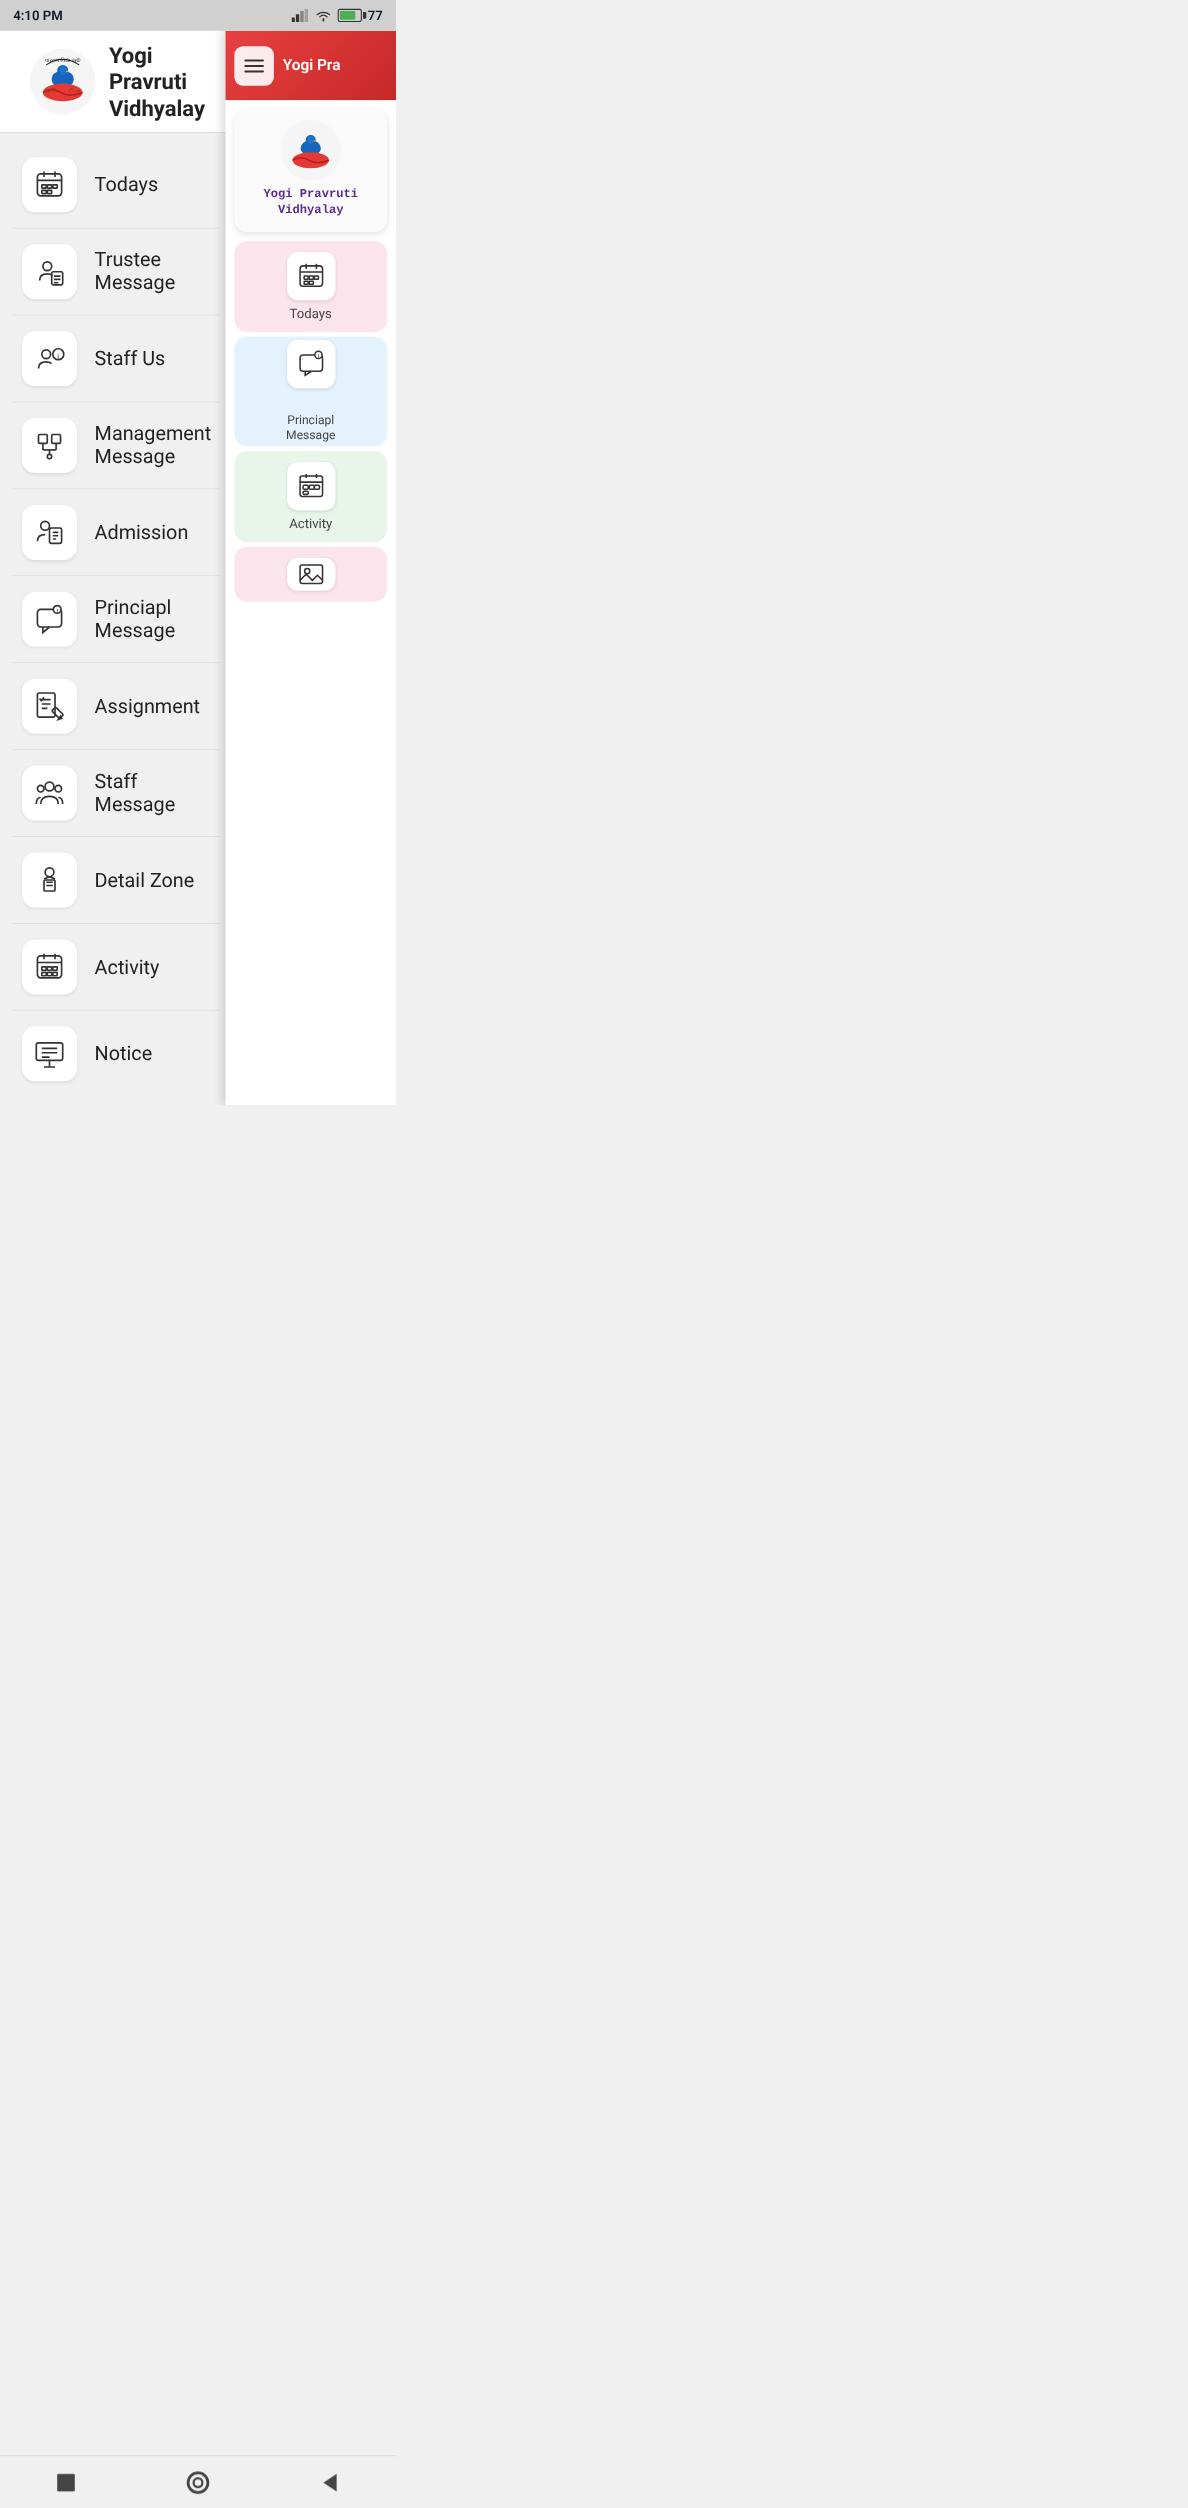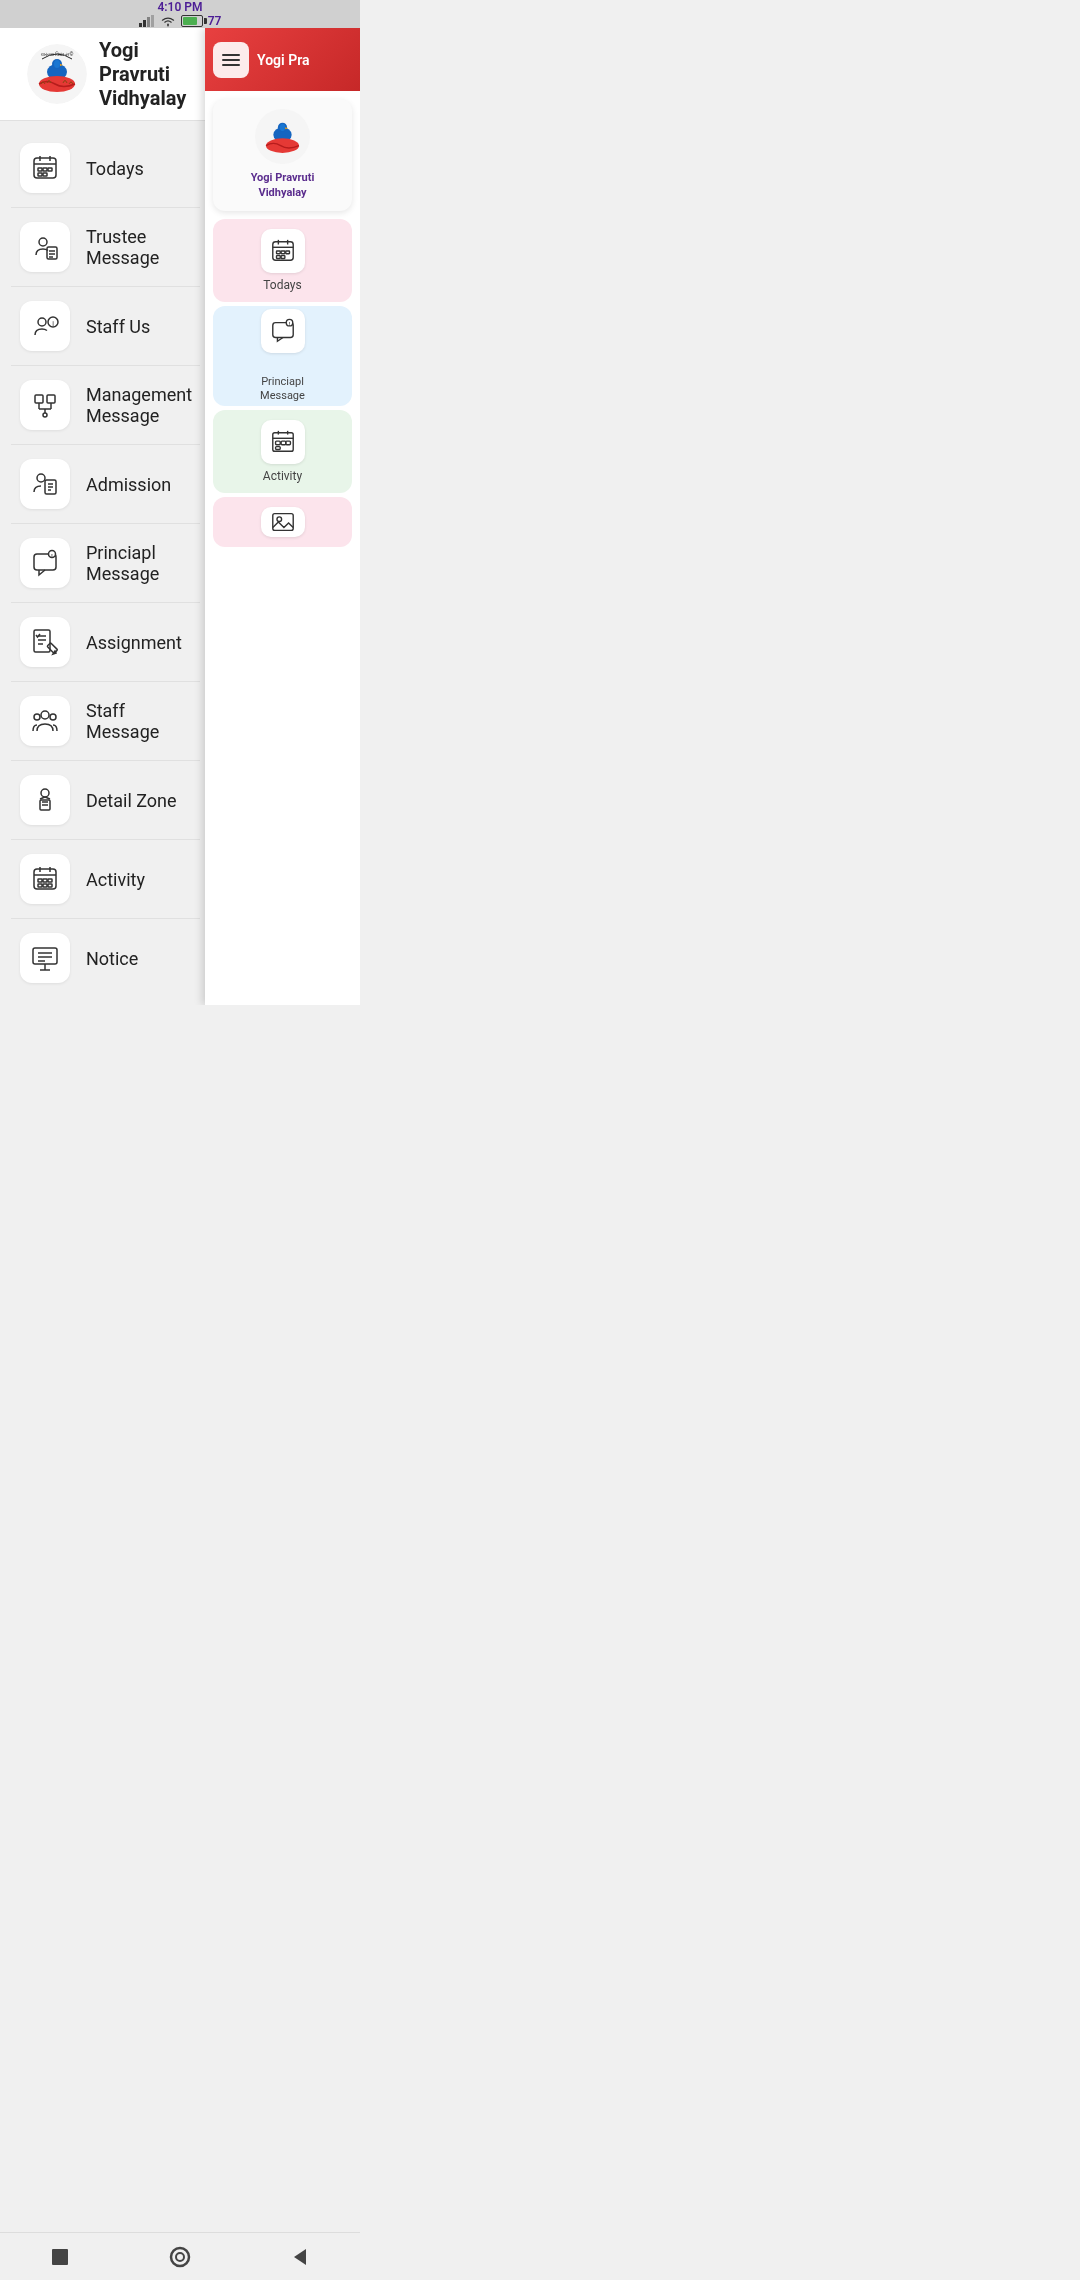--- a/index.html
+++ b/index.html
@@ -17,22 +17,21 @@
     
     .status-bar {
       background: #d0d0d0;
       height: 28px;
       display: flex;
       align-items: center;
       justify-content: space-between;
       padding: 0 12px;
       font-size: 12px;
       font-weight: 600;
-      color: #4c1d95;
-      flex-direction: column;
+      color: #0f172a;
     }
     .status-right {
       display: flex;
       align-items: center;
       gap: 5px;
     }
     .battery-icon {
       width: 22px;
       height: 12px;
       border: 1.5px solid #333;
@@ -408,21 +407,21 @@
       <div class="hamburger-btn">
         <svg width="18" height="14" viewBox="0 0 18 14">
           <line x1="1" y1="2" x2="17" y2="2" stroke="#333" stroke-width="2" stroke-linecap="round"></line>
           <line x1="1" y1="7" x2="17" y2="7" stroke="#333" stroke-width="2" stroke-linecap="round"></line>
           <line x1="1" y1="12" x2="17" y2="12" stroke="#333" stroke-width="2" stroke-linecap="round"></line>
         </svg>
       </div>
       <span style="color: #fff; font-size: 14px; font-weight: 600;">Yogi Pra</span>
     </div>
 
-    <div style="background: #fafafa; margin: 8px; border-radius: 12px; padding: 10px 6px; display: flex; flex-direction: column; align-items: center; box-shadow: 0 2px 6px rgba(0,0,0,0.1);">
+    <div style="background: #fafafa; margin: 8px; border-radius: 12px; padding: 10px 6px; display: flex; flex-direction: column; align-items: center; box-shadow: 0 2px 6px rgba(0,0,0,0.1); font-family: Liberation Mono, monospace;">
       <svg width="55" height="55" viewBox="0 0 60 60">
         <circle cx="30" cy="30" r="30" fill="#f5f5f5"></circle>
         <ellipse cx="30" cy="28" rx="10" ry="8" fill="#1565C0"></ellipse>
         <circle cx="30" cy="20" r="5" fill="#1565C0"></circle>
         <ellipse cx="30" cy="20" rx="3" ry="4" fill="#1976D2"></ellipse>
         <polygon points="33,20 36,21 33,22" fill="#FFA000"></polygon>
         <ellipse cx="30" cy="40" rx="18" ry="8" fill="#E53935"></ellipse>
         <path d="M12 40 Q20 35 28 40 Q36 45 48 40" stroke="#B71C1C" stroke-width="1.5" fill="none"></path>
       </svg>
       <div style="color: #5b2d8e; font-weight: 700; font-size: 11px; text-align: center; margin-top: 6px; line-height: 1.4;">

